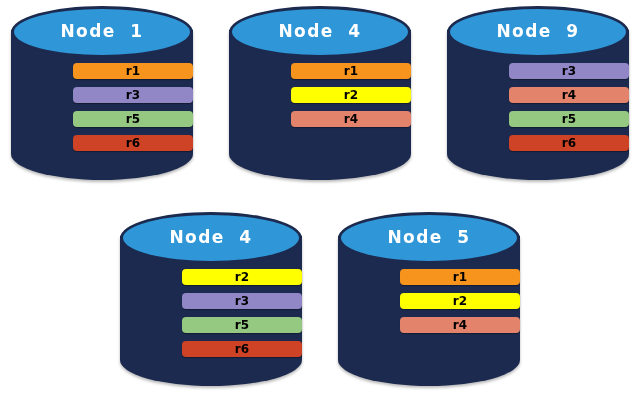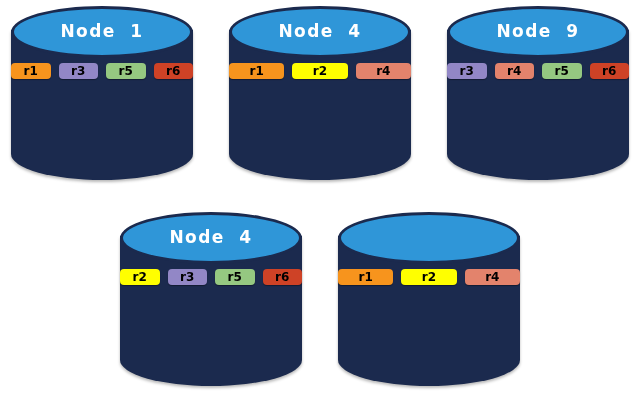--- a/index.html
+++ b/index.html
@@ -73,21 +73,21 @@
   }
 
   
   .replicas {
     position: absolute;
     left: 0;
     top: 57px;
     width: 182px;
     z-index: 5;
     display: flex;
-    flex-direction: row;
+    flex-direction: column;
     align-items: flex-end;
     gap: 8px;
   }
 
   .replica {
     width: 120px;
     height: 16px;
     line-height: 16px;
     border-radius: 4px;
     text-align: center;
@@ -141,19 +141,20 @@
       <div class="replicas">
         <div class="replica" style="background: rgb(255, 255, 0);">r2</div>
         <div class="replica" style="background: rgb(146, 135, 198);">r3</div>
         <div class="replica" style="background: rgb(149, 200, 129);">r5</div>
         <div class="replica" style="background: rgb(206, 66, 38);">r6</div>
       </div>
     </div>
     <div class="node" style="left: 338px; top: 212px;">
       <div class="cyl-body" style="background: rgb(27, 42, 78);"></div>
       <div class="cyl-top" style="background: rgb(47, 150, 216);"></div>
+      <div class="node-title">Node  5</div>
       <div class="replicas">
         <div class="replica" style="background: rgb(247, 148, 29);">r1</div>
         <div class="replica" style="background: rgb(255, 255, 0);">r2</div>
         <div class="replica" style="background: rgb(227, 131, 108);">r4</div>
       </div>
     </div>
   </div>
 
 </body></html>

